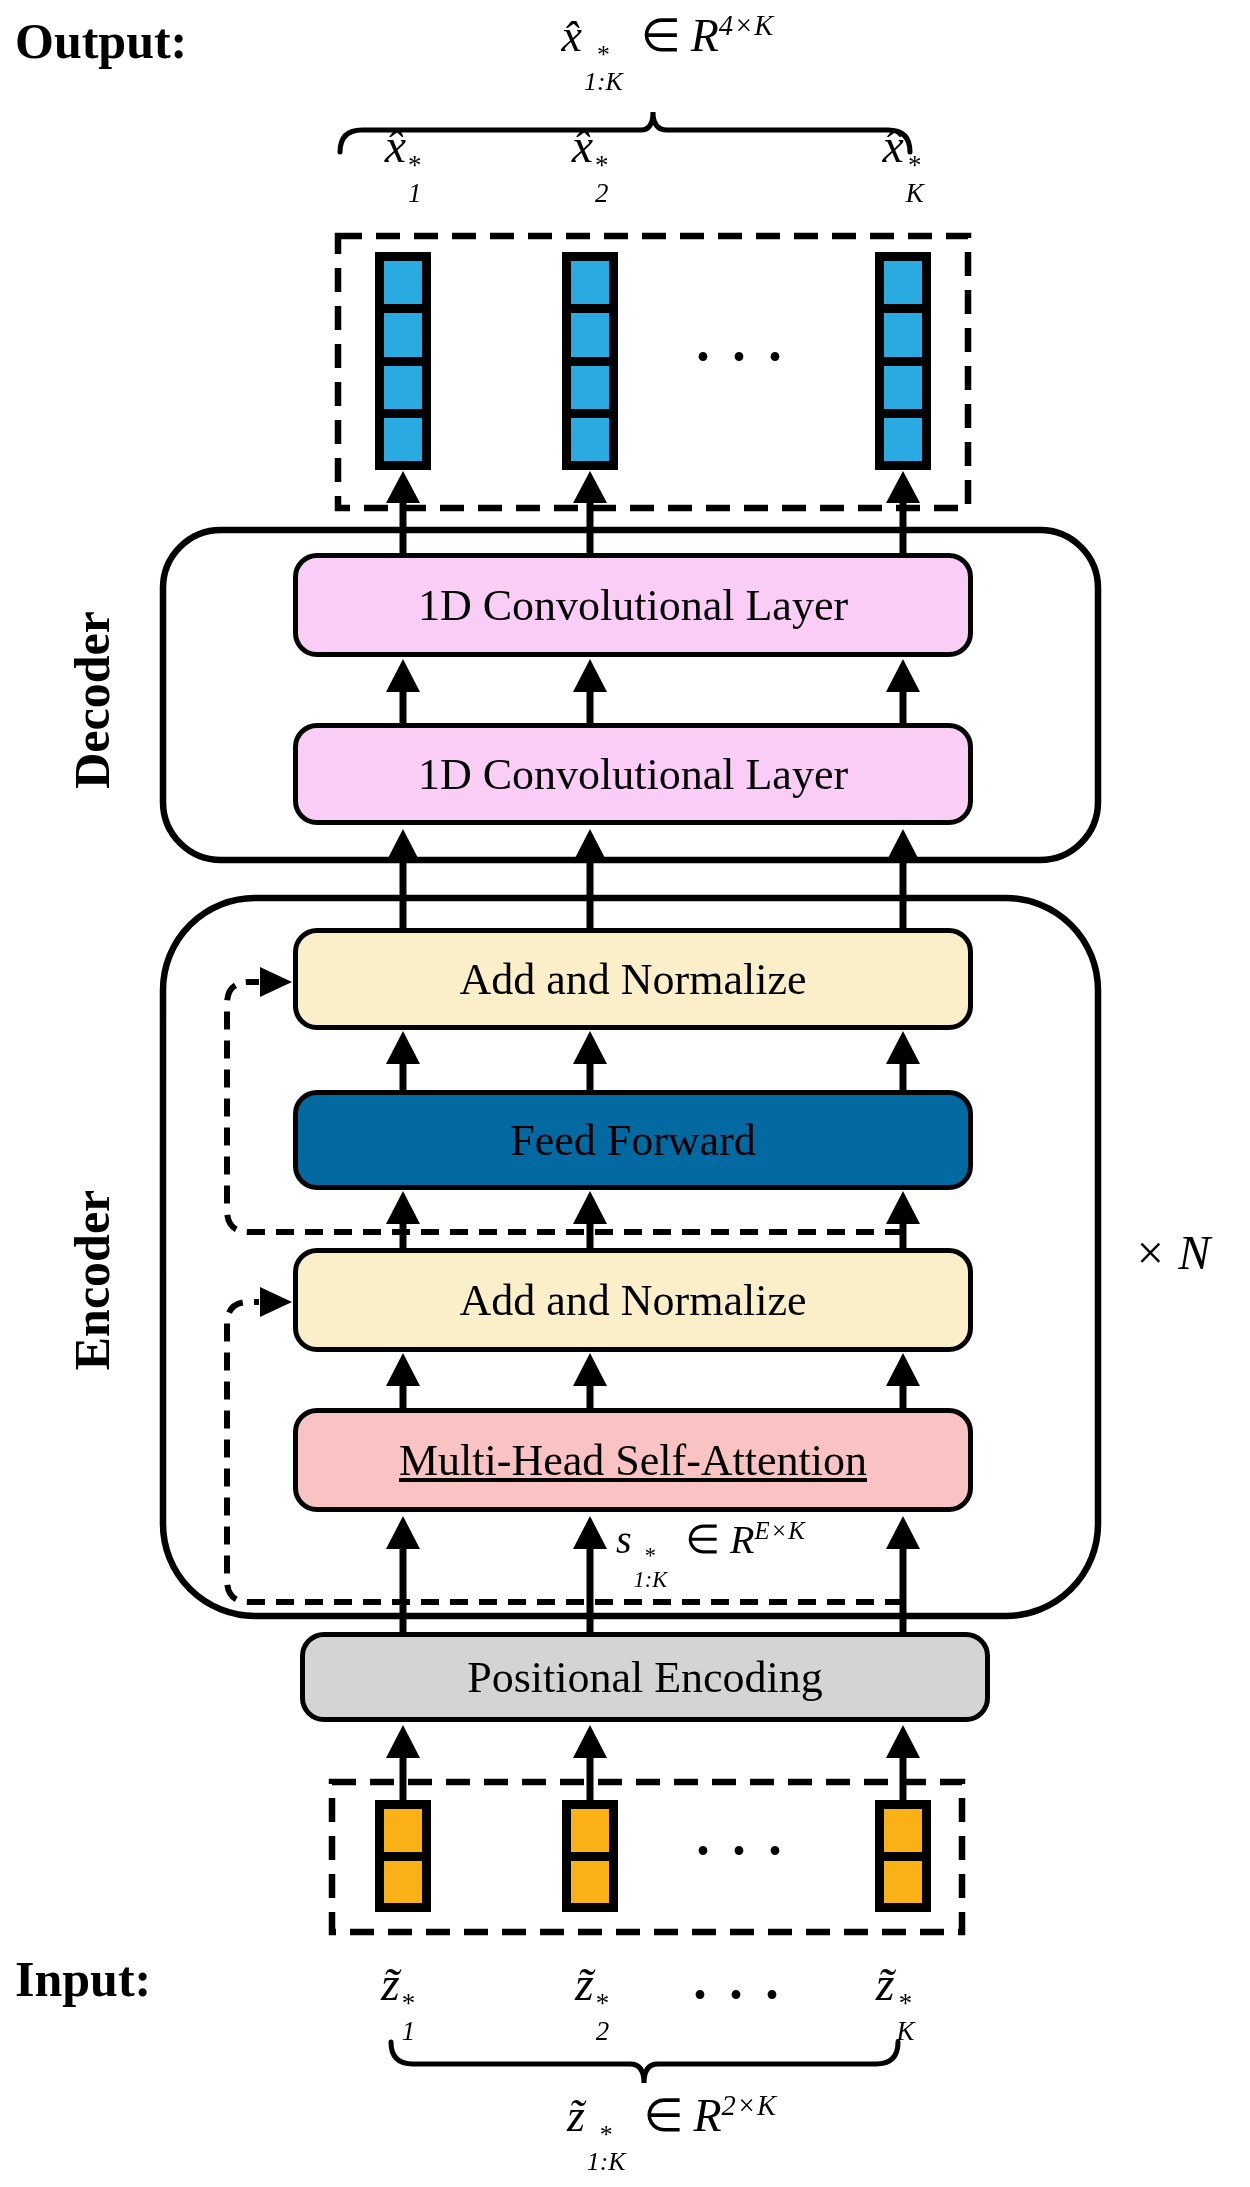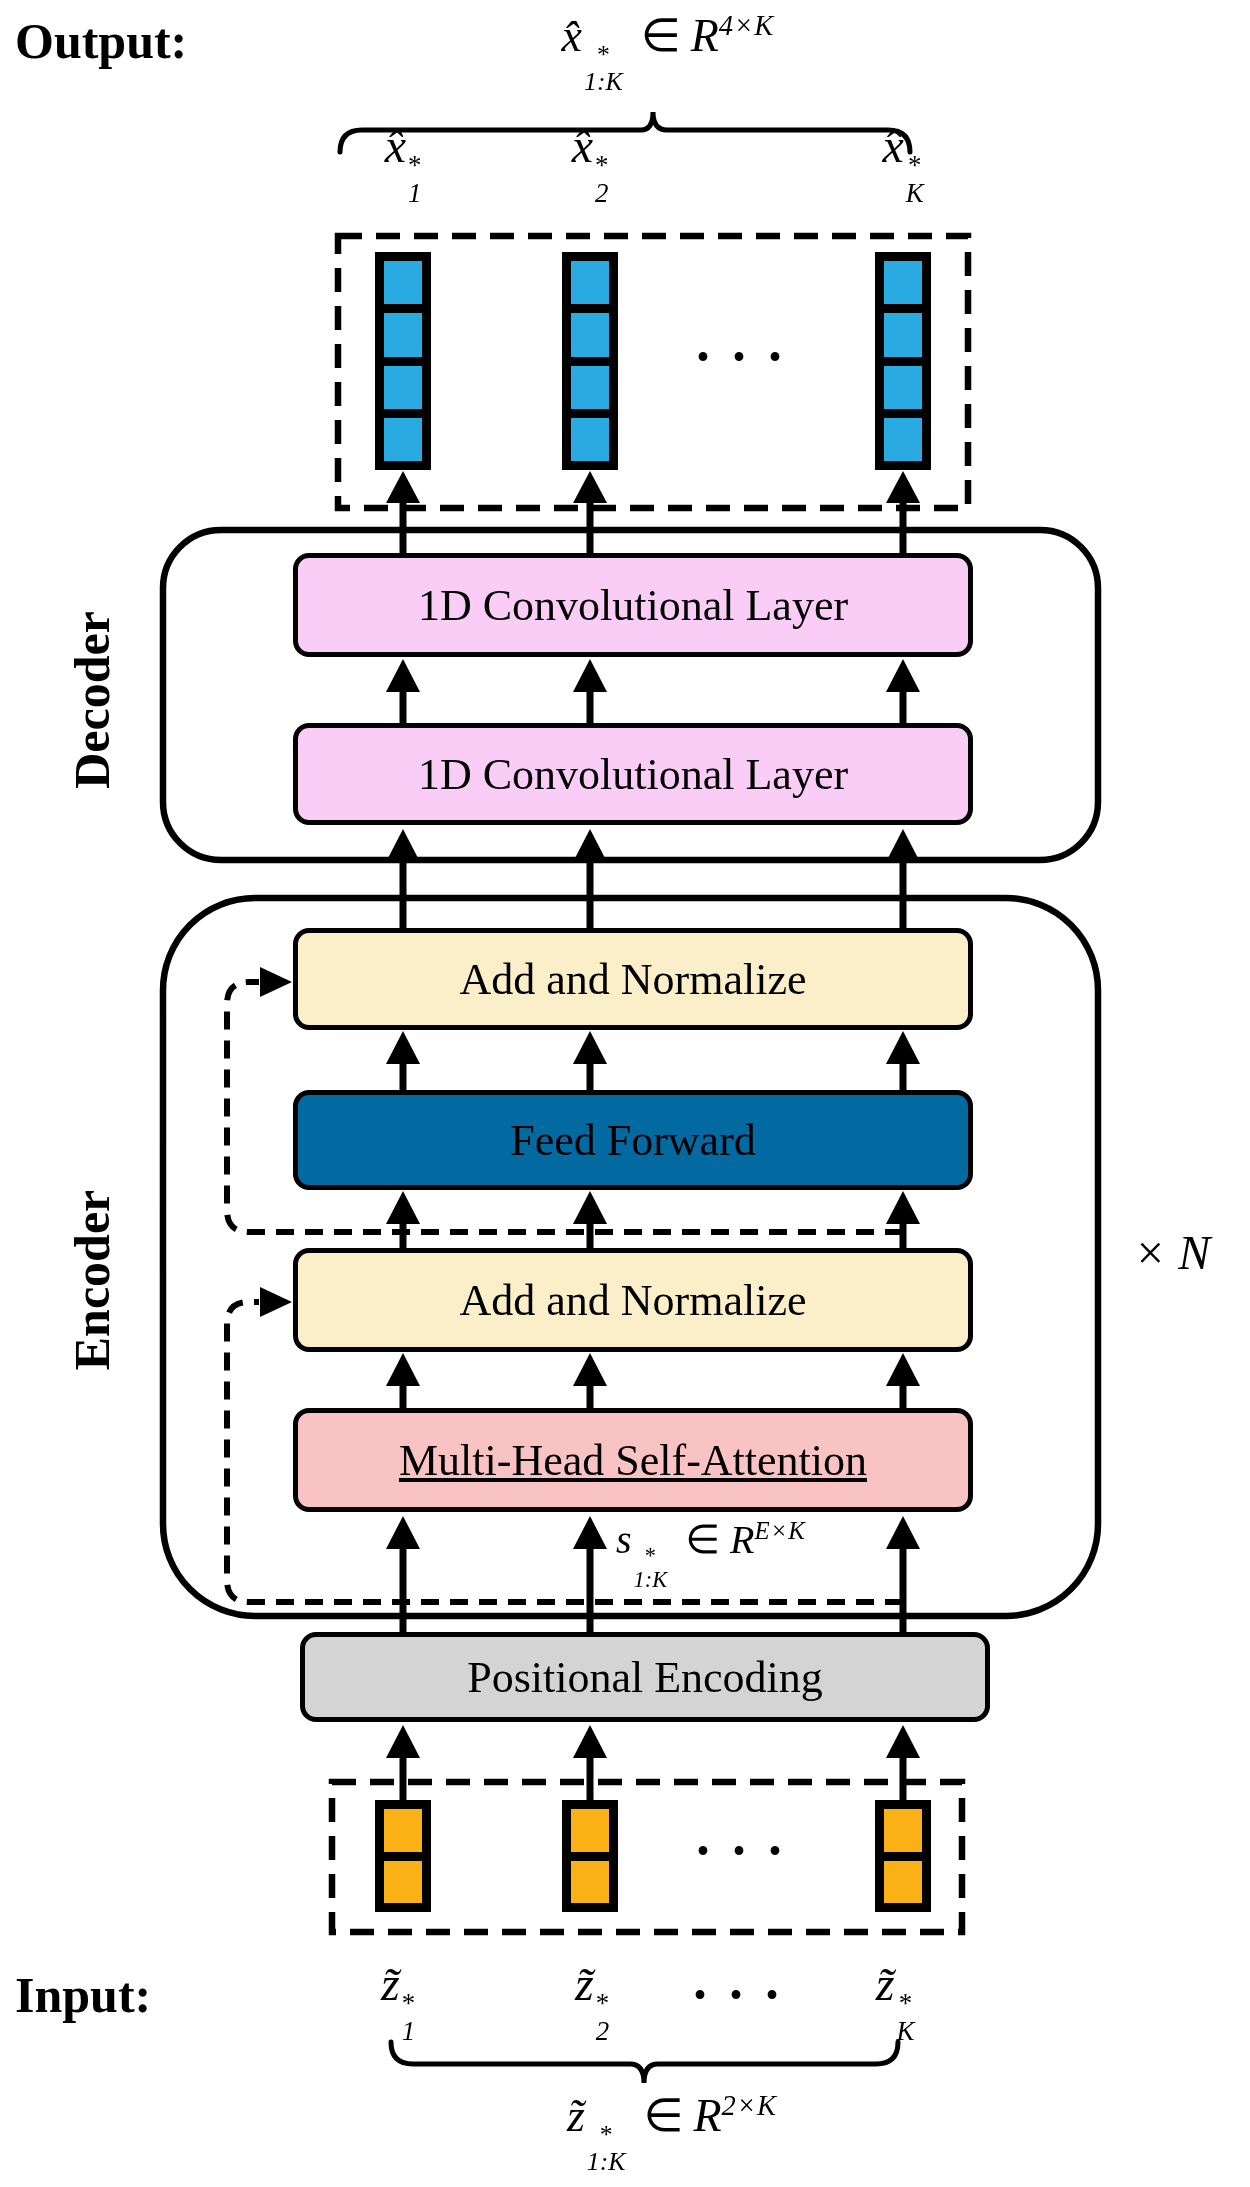--- a/index.html
+++ b/index.html
@@ -1,20 +1,20 @@
 <!DOCTYPE html>
 <html><head>
 <meta charset="utf-8">
 <style>
   html,body{margin:0;padding:0;background:#fff;}
   #canvas{position:relative;width:1250px;height:2187px;background:#fff;overflow:hidden;
           font-family:"Liberation Serif",serif;color:#000;}
   #wires{position:absolute;left:0;top:0;z-index:0;}
   
-  .block{position:absolute;left:293px;width:680px;border:5px solid #000;border-radius:16px;
+  .block{position:absolute;left:293px;width:680px;border:5px solid #000;border-radius:24px;
          box-sizing:border-box;display:flex;align-items:center;justify-content:center;
          font-size:44px;z-index:2;}
   .pe{left:300px;width:690px;}
   
   .stack{position:absolute;width:56px;background:#000;display:flex;flex-direction:column;
          padding:9px;gap:9px;box-sizing:border-box;z-index:2;}
   .cell{flex:1;}
   
   .biglabel{position:absolute;font-weight:bold;font-size:50px;z-index:2;}
   .rotlabel{position:absolute;font-weight:bold;font-size:50px;white-space:nowrap;
@@ -208,21 +208,21 @@
   <div class="stack" style="left:562px;top:1800px;height:112px;">
     <div class="cell" style="background-color: rgb(249, 177, 21);"></div>
     <div class="cell" style="background-color: rgb(249, 177, 21);"></div>
   </div>
   <div class="stack" style="left:875px;top:1800px;height:112px;">
     <div class="cell" style="background-color: rgb(249, 177, 21);"></div>
     <div class="cell" style="background-color: rgb(249, 177, 21);"></div>
   </div>
   <div class="dots" style="left:748px;top:1820px;">···</div>
 
-  <div class="biglabel" style="left:15px;top:1950px;margin-top:16px;">Input:</div>
+  <div class="biglabel" style="left:15px;top:1950px;">Input:</div>
 
   <div class="math cl" style="left:398px;top:1956px;">
     <span>z̃</span><span class="scr">
         <span class="st">*</span>
         <span class="sb">1</span>
       </span>
   </div>
   <div class="math cl" style="left:592px;top:1956px;">
     <span>z̃</span><span class="scr">
         <span class="st">*</span>

